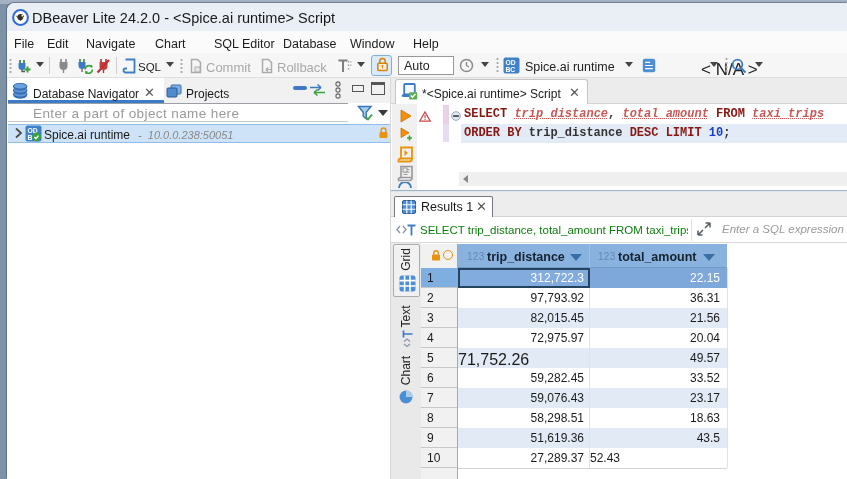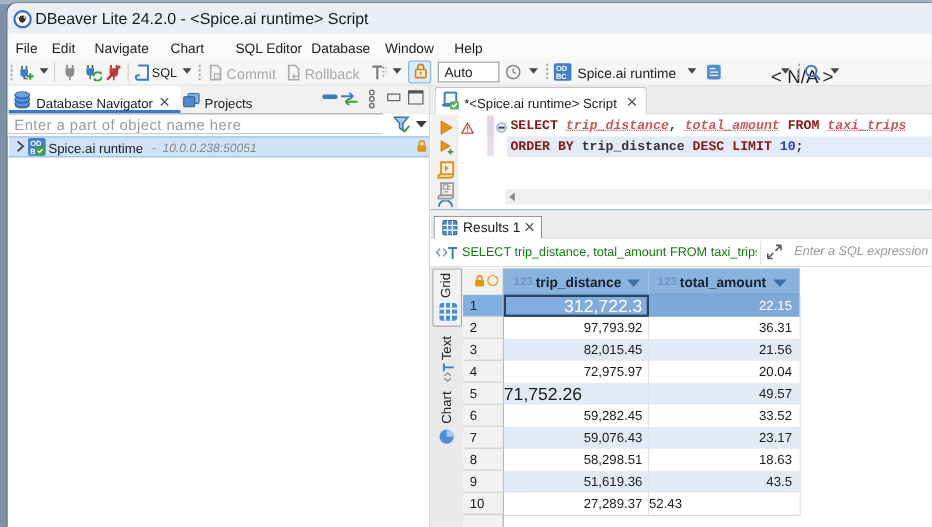--- a/index.html
+++ b/index.html
@@ -160,21 +160,21 @@
 <circle cx="4" cy="3" r="2.1" fill="none" stroke="#666" stroke-width="1.1"></circle>
 <circle cx="4" cy="9" r="2.1" fill="none" stroke="#666" stroke-width="1.1"></circle>
 <circle cx="4" cy="15" r="2.1" fill="none" stroke="#666" stroke-width="1.1"></circle>
 </svg>
 <div class="a" style="left:352px;top:85px;width:12px;height:7px;border:1.4px solid #555"></div>
 <div class="a" style="left:371px;top:82px;width:14px;height:13px;border:1.4px solid #555;border-top-width:3.5px"></div>
 </div>
 
 <div class="a" style="left:7px;top:103px;width:383px;height:21px;background:#fff"></div>
 <div class="a" style="left:8px;top:103px;width:340px;height:19px;background:#fff;border-top:1px solid #9AA0A6;border-bottom:1px solid #C9C9C9"></div>
-<div class="a" style="left:13px;top:106px;font-size:13.5px;letter-spacing:0.4px;color:#9A9A9A">Enter a part of object name here</div>
+<div class="a" style="left:33px;top:106px;font-size:13.5px;letter-spacing:0.4px;color:#9A9A9A">Enter a part of object name here</div>
 <svg class="a" style="left:357px;top:105px" width="16" height="17" viewBox="0 0 16 17">
 <path d="M1.5 1.5 h12.5 l-4.8 5.8 v6.5 l-3 -2.6 v-3.9 Z" fill="#A8CBE8" stroke="#3576B8" stroke-width="1.4"></path>
 <path d="M8.7 12 l2.3 2.3 l4-4.8" stroke="#3FA33F" stroke-width="1.9" fill="none"></path>
 </svg>
 <div class="a" style="left:378px;top:110px;width:0;height:0;border:5.5px solid transparent;border-top:6.5px solid #3a3a3a;border-bottom:none"></div>
 
 <div class="a" style="left:8px;top:124px;width:382px;height:19px;background:#CEE3F8;border-top:1px solid #8FBCE8;border-bottom:1px solid #8FBCE8"></div>
 <svg class="a" style="left:14px;top:127px" width="9" height="12" viewBox="0 0 9 12">
 <path d="M2 1.5 L7 6 L2 10.5" stroke="#4a4a4a" stroke-width="1.7" fill="none"></path>
 </svg>
@@ -310,21 +310,21 @@
 <div class="a" style="left:467px;top:251px;font-size:10px;color:#6189B2;letter-spacing:0.3px">123</div>
 <div class="a" style="left:487px;top:250px;font-size:12.5px;font-weight:bold;color:#16222E">trip_distance</div>
 <div class="a" style="left:570px;top:254px;width:0;height:0;border:6px solid transparent;border-top:7px solid #3A6EA5;border-bottom:none"></div>
 <div class="a" style="left:598px;top:251px;font-size:10px;color:#6189B2;letter-spacing:0.3px">123</div>
 <div class="a" style="left:618px;top:250px;font-size:12.5px;font-weight:bold;color:#16222E">total_amount</div>
 <div class="a" style="left:703px;top:254px;width:0;height:0;border:6px solid transparent;border-top:7px solid #3A6EA5;border-bottom:none"></div>
 <div class="a" style="left:421px;top:268px;width:36px;height:20px;background:#7FAEE1;border-bottom:1px solid #C8C8C8"></div>
 <div class="a" style="left:427px;top:271px;font-size:12px;color:#1a1a1a">1</div>
 <div class="a" style="left:458px;top:268px;width:269px;height:20px;background:#7EA8DA"></div>
 <div class="a" style="left:458px;top:268px;width:132px;height:20px;background:#82ACDE;border:2px solid #25425F"></div>
-<div class="a" style="left:458px;top:271px;width:126px;text-align:right;font-size:16px;color:#fff">312,722.3</div>
+<div class="a" style="left:458px;top:271px;width:126px;text-align:right;font-size:12px;color:#fff">312,722.3</div>
 <div class="a" style="left:590px;top:271px;width:130px;text-align:right;font-size:12px;color:#fff">22.15</div>
 <div class="a" style="left:421px;top:288px;width:36px;height:20px;background:#F1F1F1;border-bottom:1px solid #C8C8C8"></div>
 <div class="a" style="left:427px;top:291px;font-size:12px;color:#1a1a1a">2</div>
 <div class="a" style="left:458px;top:291px;width:126px;text-align:right;font-size:12px;color:#1b1b1b">97,793.92</div>
 <div class="a" style="left:590px;top:291px;width:130px;text-align:right;font-size:12px;color:#1b1b1b">36.31</div>
 <div class="a" style="left:421px;top:308px;width:36px;height:20px;background:#F1F1F1;border-bottom:1px solid #C8C8C8"></div>
 <div class="a" style="left:427px;top:311px;font-size:12px;color:#1a1a1a">3</div>
 <div class="a" style="left:458px;top:308px;width:269px;height:20px;background:#E2EAF6"></div>
 <div class="a" style="left:458px;top:311px;width:126px;text-align:right;font-size:12px;color:#1b1b1b">82,015.45</div>
 <div class="a" style="left:590px;top:311px;width:130px;text-align:right;font-size:12px;color:#1b1b1b">21.56</div>

